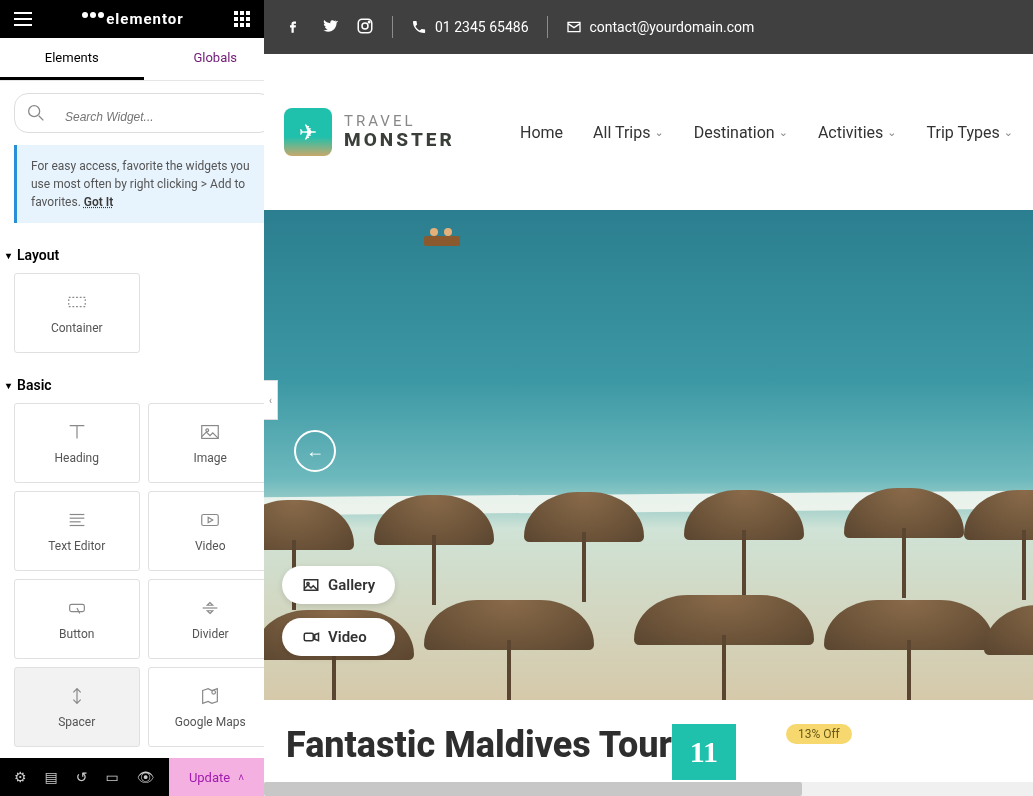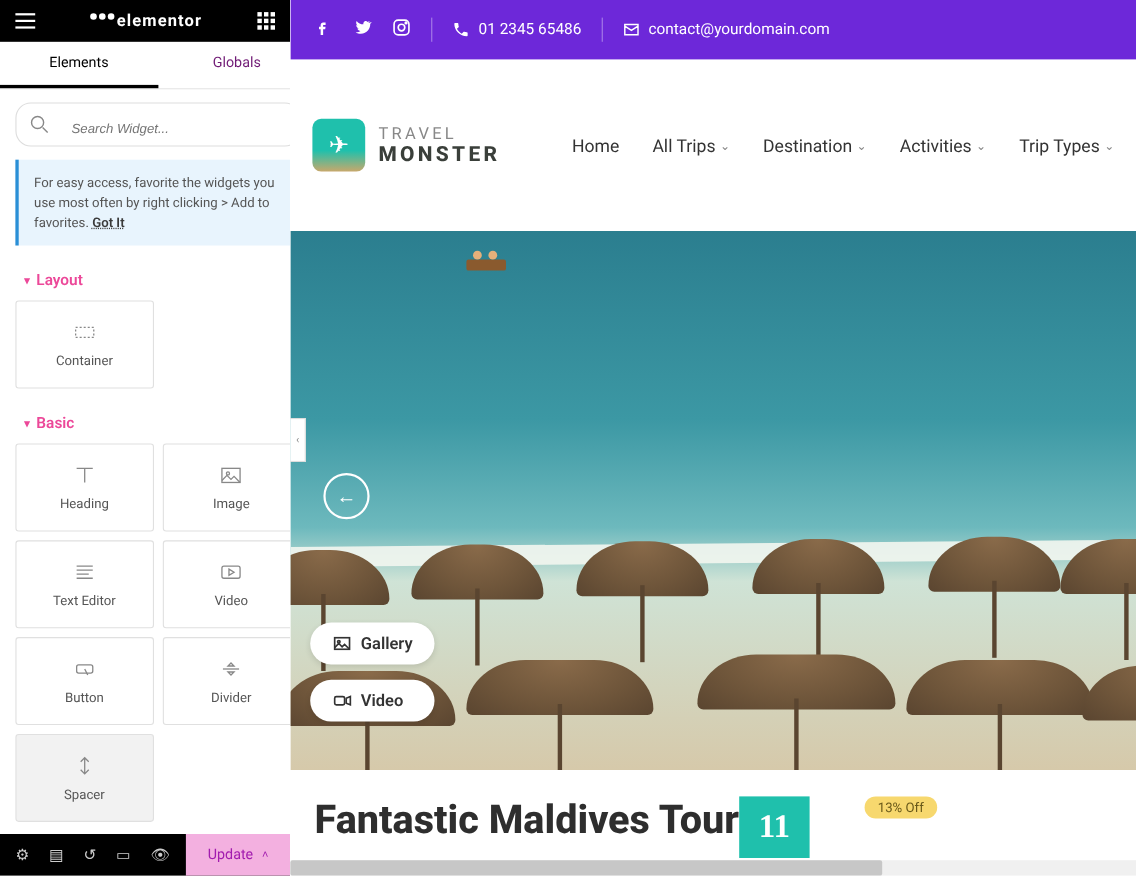--- a/index.html
+++ b/index.html
@@ -18,41 +18,41 @@
 .sidebar { position: absolute; top: 38px; left: 0; width: 288px; height: 720px; background: #fff; border-right: 1px solid #e5e5e5; overflow-y: auto; }
 .tabs { display: flex; border-bottom: 1px solid #e5e5e5; }
 .tabs .tab { flex: 1; text-align: center; padding: 12px 0; font-size: 13px; color: #701a75; cursor: pointer; }
 .tabs .tab.active { border-bottom: 3px solid #000; color: #000; }
 .search-wrap { padding: 12px 14px; }
 .search-box { border: 1px solid #ddd; border-radius: 14px; display: flex; align-items: flex-end; padding: 8px 10px; gap: 18px; }
 .search-box input { border: none; outline: none; font-style: italic; font-size: 12px; flex: 1; color: #888; }
 .tip-box { margin: 0 14px 14px; background: #e8f4fd; border-left: 3px solid #2a8fd6; padding: 12px 14px; font-size: 12px; color: #555; line-height: 1.5; }
 .tip-box .gotit { text-decoration: underline dotted; color: #3a3a3a; font-weight: 600; cursor: pointer; }
 
-.section-head { padding: 10px 22px; font-weight: 600; font-size: 14px; color: #ec4899; display: flex; align-items: center; gap: 6px; text-align: center; }
+.section-head { padding: 10px 6px; font-weight: 600; font-size: 14px; color: #000000; display: flex; align-items: center; gap: 6px; text-align: center; }
 .section-head::before { content: "▾"; font-size: 10px; }
 .widget-grid { display: grid; grid-template-columns: 1fr 1fr; gap: 8px; padding: 0 14px 14px; }
 .widget-cell { border: 1px solid #e0e0e0; border-radius: 3px; height: 80px; display: flex; flex-direction: column; align-items: center; justify-content: center; gap: 8px; cursor: grab; color: #555; font-size: 12px; }
 .widget-cell.single { grid-column: 1; }
 .widget-cell svg { stroke: #888; fill: none; stroke-width: 1.3; }
 .widget-cell.hover { background: #f2f2f2; }
 
 
 .bottombar { position: absolute; bottom: 0; left: 0; width: 264px; height: 38px; background: #000; display: flex; align-items: center; }
 .bottombar .icons { display: flex; gap: 18px; padding: 0 14px; color: #ccc; flex: 1; }
 .bottombar .icons span { cursor: pointer; font-size: 14px; }
 .bottombar .update-btn { background: #f3b0e0; color: #a21caf; padding: 0 20px; height: 100%; display: flex; align-items: center; gap: 8px; font-size: 13px; cursor: pointer; }
 .bottombar .update-btn .caret { font-size: 10px; }
 
 
 .collapse-tab { position: absolute; left: 264px; top: 380px; width: 14px; height: 40px; background: #fff; border: 1px solid #ddd; border-left: none; display: flex; align-items: center; justify-content: center; font-size: 10px; color: #888; cursor: pointer; z-index: 5; }
 
 
 .preview { position: absolute; left: 264px; top: 0; right: 0; bottom: 0; overflow: hidden; background: #fff; }
-.preview .topstrip { background: #6d28d9; height: 54px; display: flex; align-items: center; padding: 0 20px; color: #fff; gap: 18px; font-size: 14px; }
+.preview .topstrip { background: #404040; height: 54px; display: flex; align-items: center; padding: 0 20px; color: #fff; gap: 18px; font-size: 14px; }
 .topstrip .socials { display: flex; gap: 18px; align-items: center; }
 .topstrip .sep { width: 1px; height: 22px; background: rgba(255,255,255,0.4); }
 .topstrip .ci { display: flex; align-items: center; gap: 8px; }
 
 .navbar { height: 156px; display: flex; align-items: center; padding: 0 20px; justify-content: space-between; }
 .brand { display: flex; align-items: center; gap: 12px; }
 .brand .logo-sq { width: 48px; height: 48px; background: linear-gradient(180deg, #1fc0ac 0%, #1fc0ac 60%, #c8a86b 100%); border-radius: 8px; display: flex; align-items: center; justify-content: center; color: #fff; font-size: 22px; }
 .brand .brand-text { line-height: 1.1; letter-spacing: 3px; }
 .brand .brand-text .t1 { color: #888; font-size: 15px; font-weight: 400; }
 .brand .brand-text .t2 { color: #3a3f3a; font-size: 19px; font-weight: 800; }
@@ -186,20 +186,27 @@
           <line x1="4" y1="12" x2="20" y2="12"></line>
           <path d="M12 6l-3 3h6zM12 18l3-3H9z"></path>
         </svg>
       <span>Divider</span>
     </div>
     <div class="widget-cell hover">
       <svg class="ico" viewBox="0 0 24 24">
           <path d="M12 4v16M8 8l4-4 4 4M8 16l4 4 4-4"></path>
         </svg>
       <span>Spacer</span>
+    </div>
+    <div class="widget-cell">
+      <svg class="ico" viewBox="0 0 24 24">
+          <path d="M4 6l6-2 4 2 6-2v14l-6 2-4-2-6 2z"></path>
+          <circle cx="16" cy="8" r="2"></circle>
+        </svg>
+      <span>Google Maps</span>
     </div>
   </div>
 </div>
 
 <div class="bottombar">
   <div class="icons">
     <span>⚙</span>
     <span>▤</span>
     <span>↺</span>
     <span>▭</span>

